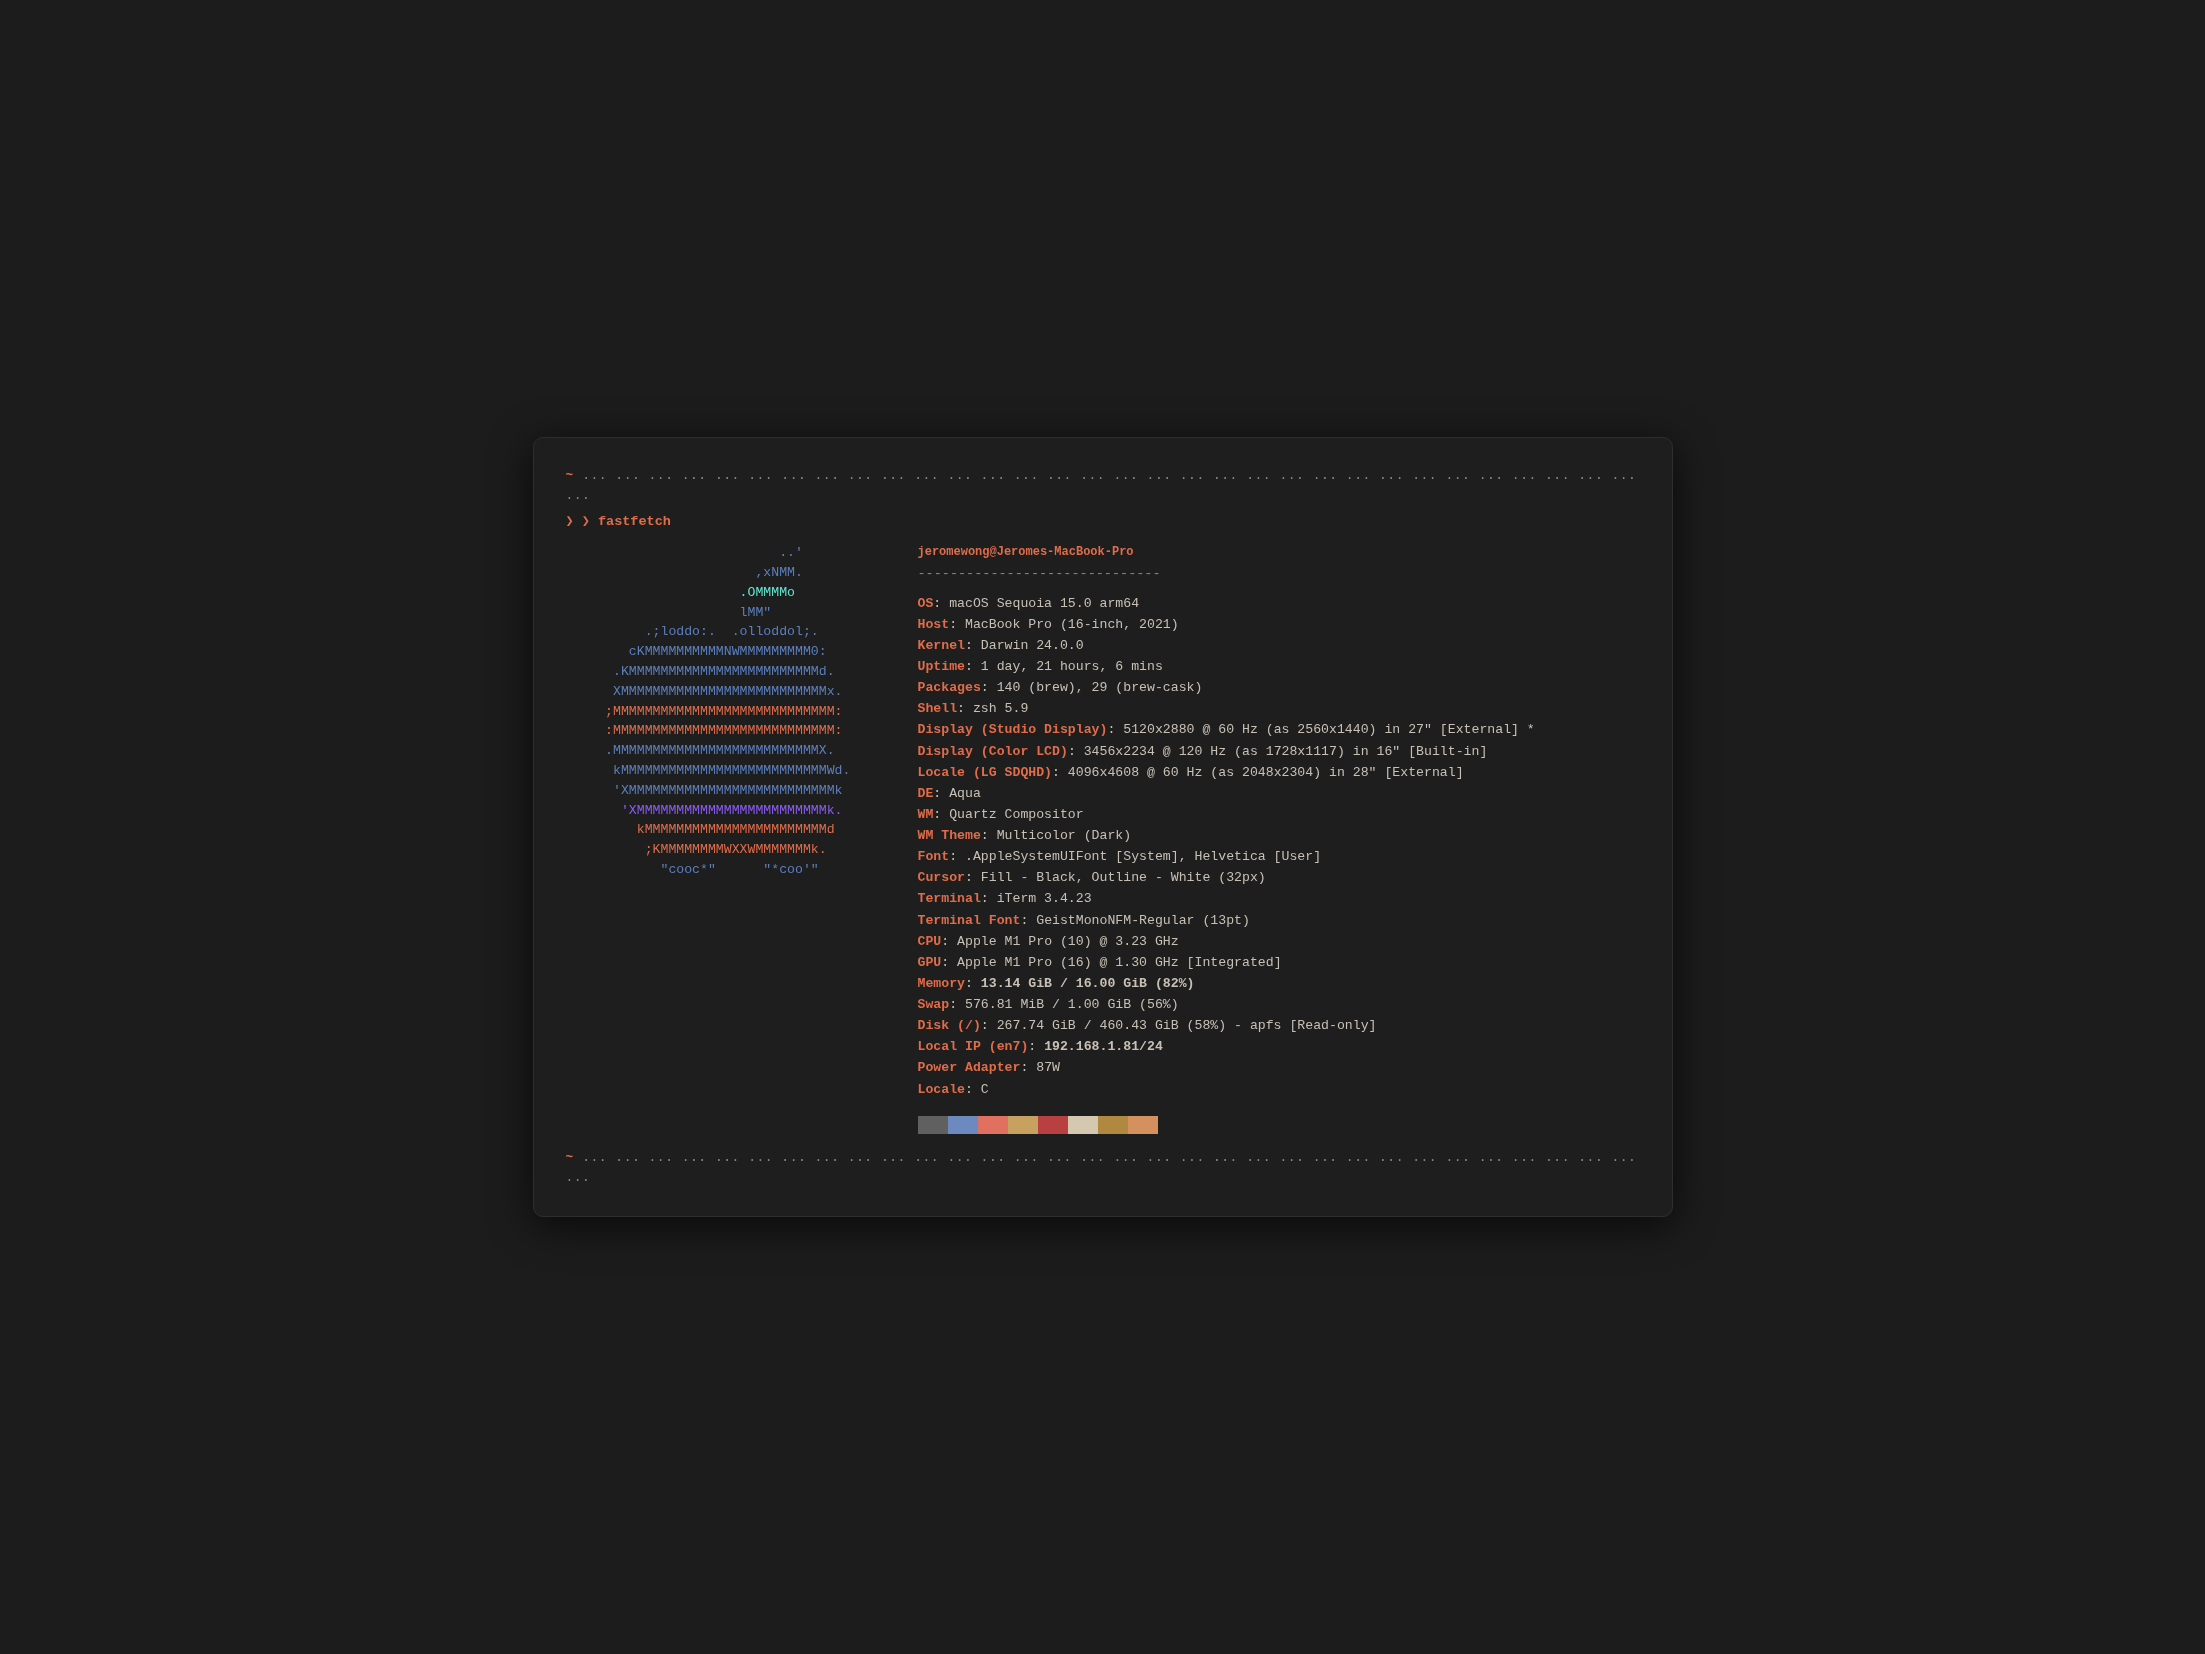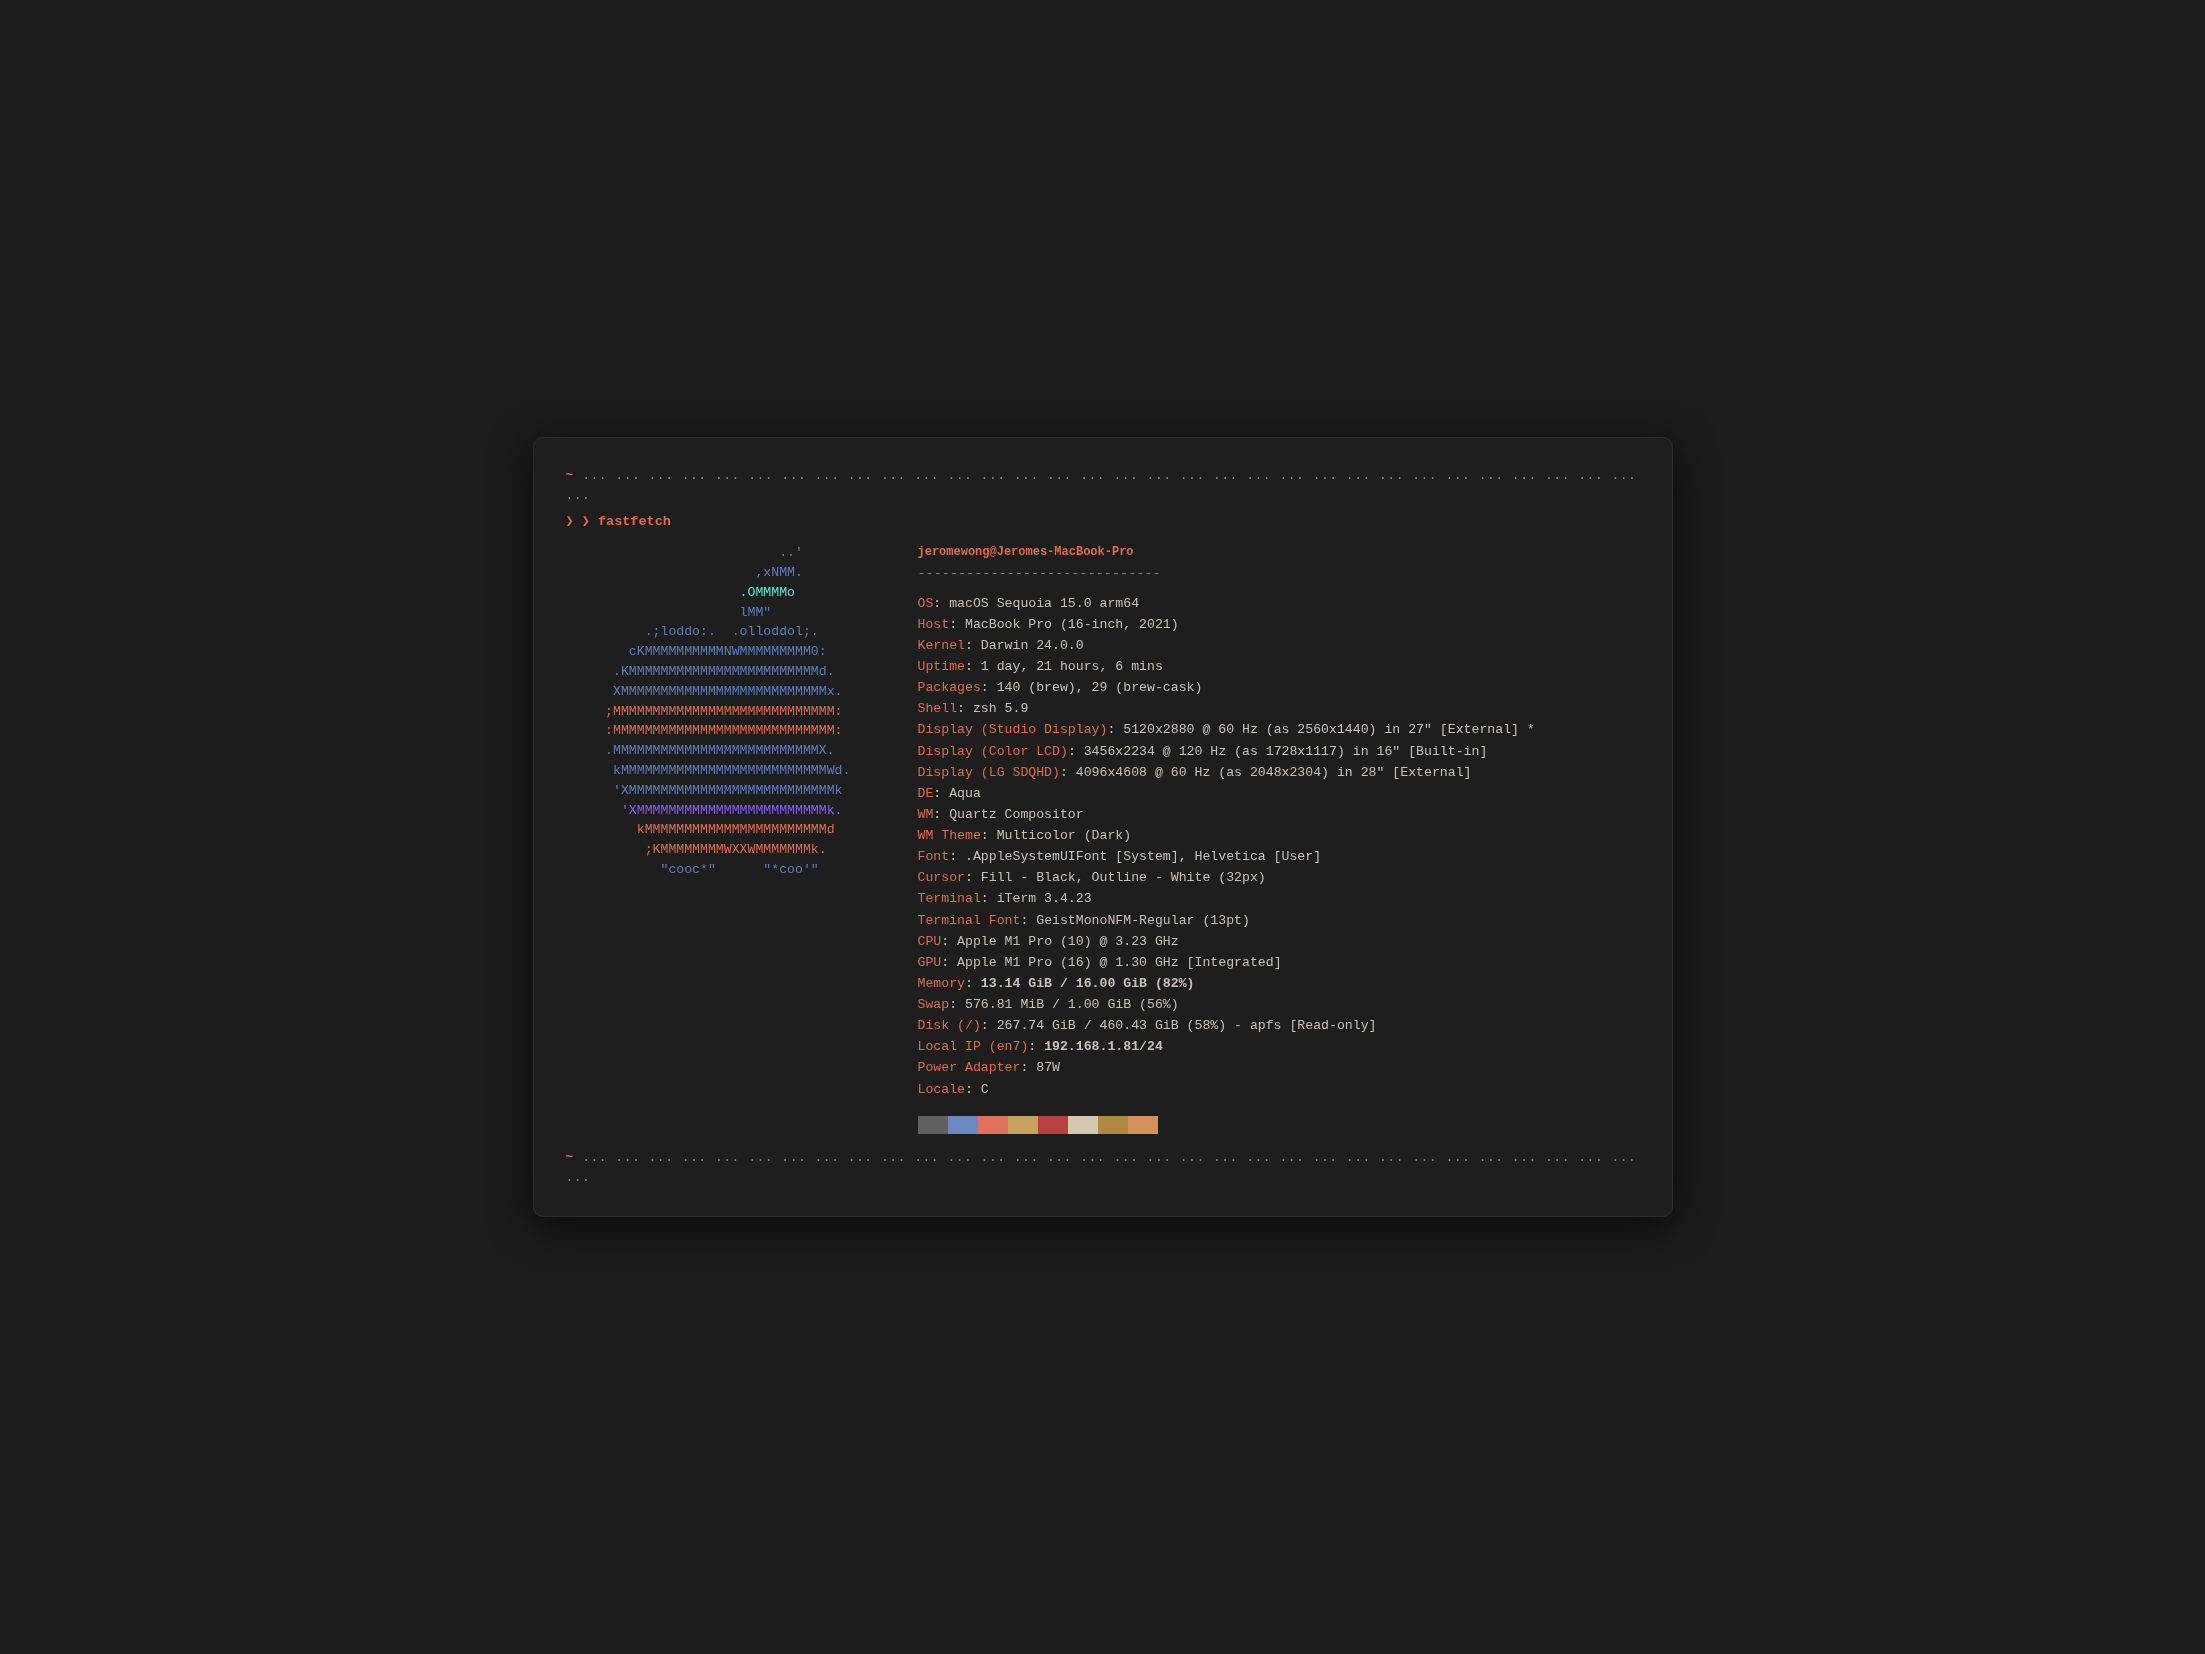--- a/index.html
+++ b/index.html
@@ -84,21 +84,21 @@
     }
 
     .info-line {
       font-size: 13.2px;
       line-height: 1.6;
       color: #c8c0b4;
     }
 
     .info-line .label {
       color: #e06c4a;
-      font-weight: normal;
+      font-weight: bold;
     }
 
     .color-swatches {
       display: flex;
       margin-top: 16px;
       gap: 0;
     }
 
     .swatch {
       width: 30px;
@@ -158,21 +158,21 @@
           <div class="info-separator">------------------------------</div>
           <div id="info-lines-container">
               <div class="info-line"><span class="label">OS</span>: macOS Sequoia 15.0 arm64</div>
               <div class="info-line"><span class="label">Host</span>: MacBook Pro (16-inch, 2021)</div>
               <div class="info-line"><span class="label">Kernel</span>: Darwin 24.0.0</div>
               <div class="info-line"><span class="label">Uptime</span>: 1 day, 21 hours, 6 mins</div>
               <div class="info-line"><span class="label">Packages</span>: 140 (brew), 29 (brew-cask)</div>
               <div class="info-line"><span class="label">Shell</span>: zsh 5.9</div>
               <div class="info-line"><span class="label">Display (Studio Display)</span>: 5120x2880 @ 60 Hz (as 2560x1440) in 27" [External] *</div>
               <div class="info-line"><span class="label">Display (Color LCD)</span>: 3456x2234 @ 120 Hz (as 1728x1117) in 16" [Built-in]</div>
-              <div class="info-line"><span class="label">Display (LG SDQHD)</span>: 4096x4608 @ 60 Hz (as 2048x2304) in 28" [External]</div>
+              <div class="info-line"><span class="label">Locale (LG SDQHD)</span>: 4096x4608 @ 60 Hz (as 2048x2304) in 28" [External]</div>
               <div class="info-line"><span class="label">DE</span>: Aqua</div>
               <div class="info-line"><span class="label">WM</span>: Quartz Compositor</div>
               <div class="info-line"><span class="label">WM Theme</span>: Multicolor (Dark)</div>
               <div class="info-line"><span class="label">Font</span>: .AppleSystemUIFont [System], Helvetica [User]</div>
               <div class="info-line"><span class="label">Cursor</span>: Fill - Black, Outline - White (32px)</div>
               <div class="info-line"><span class="label">Terminal</span>: iTerm 3.4.23</div>
               <div class="info-line"><span class="label">Terminal Font</span>: GeistMonoNFM-Regular (13pt)</div>
               <div class="info-line"><span class="label">CPU</span>: Apple M1 Pro (10) @ 3.23 GHz</div>
               <div class="info-line"><span class="label">GPU</span>: Apple M1 Pro (16) @ 1.30 GHz [Integrated]</div>
               <div class="info-line"><span class="label">Memory</span>: <strong>13.14 GiB / 16.00 GiB (82%)</strong></div>

